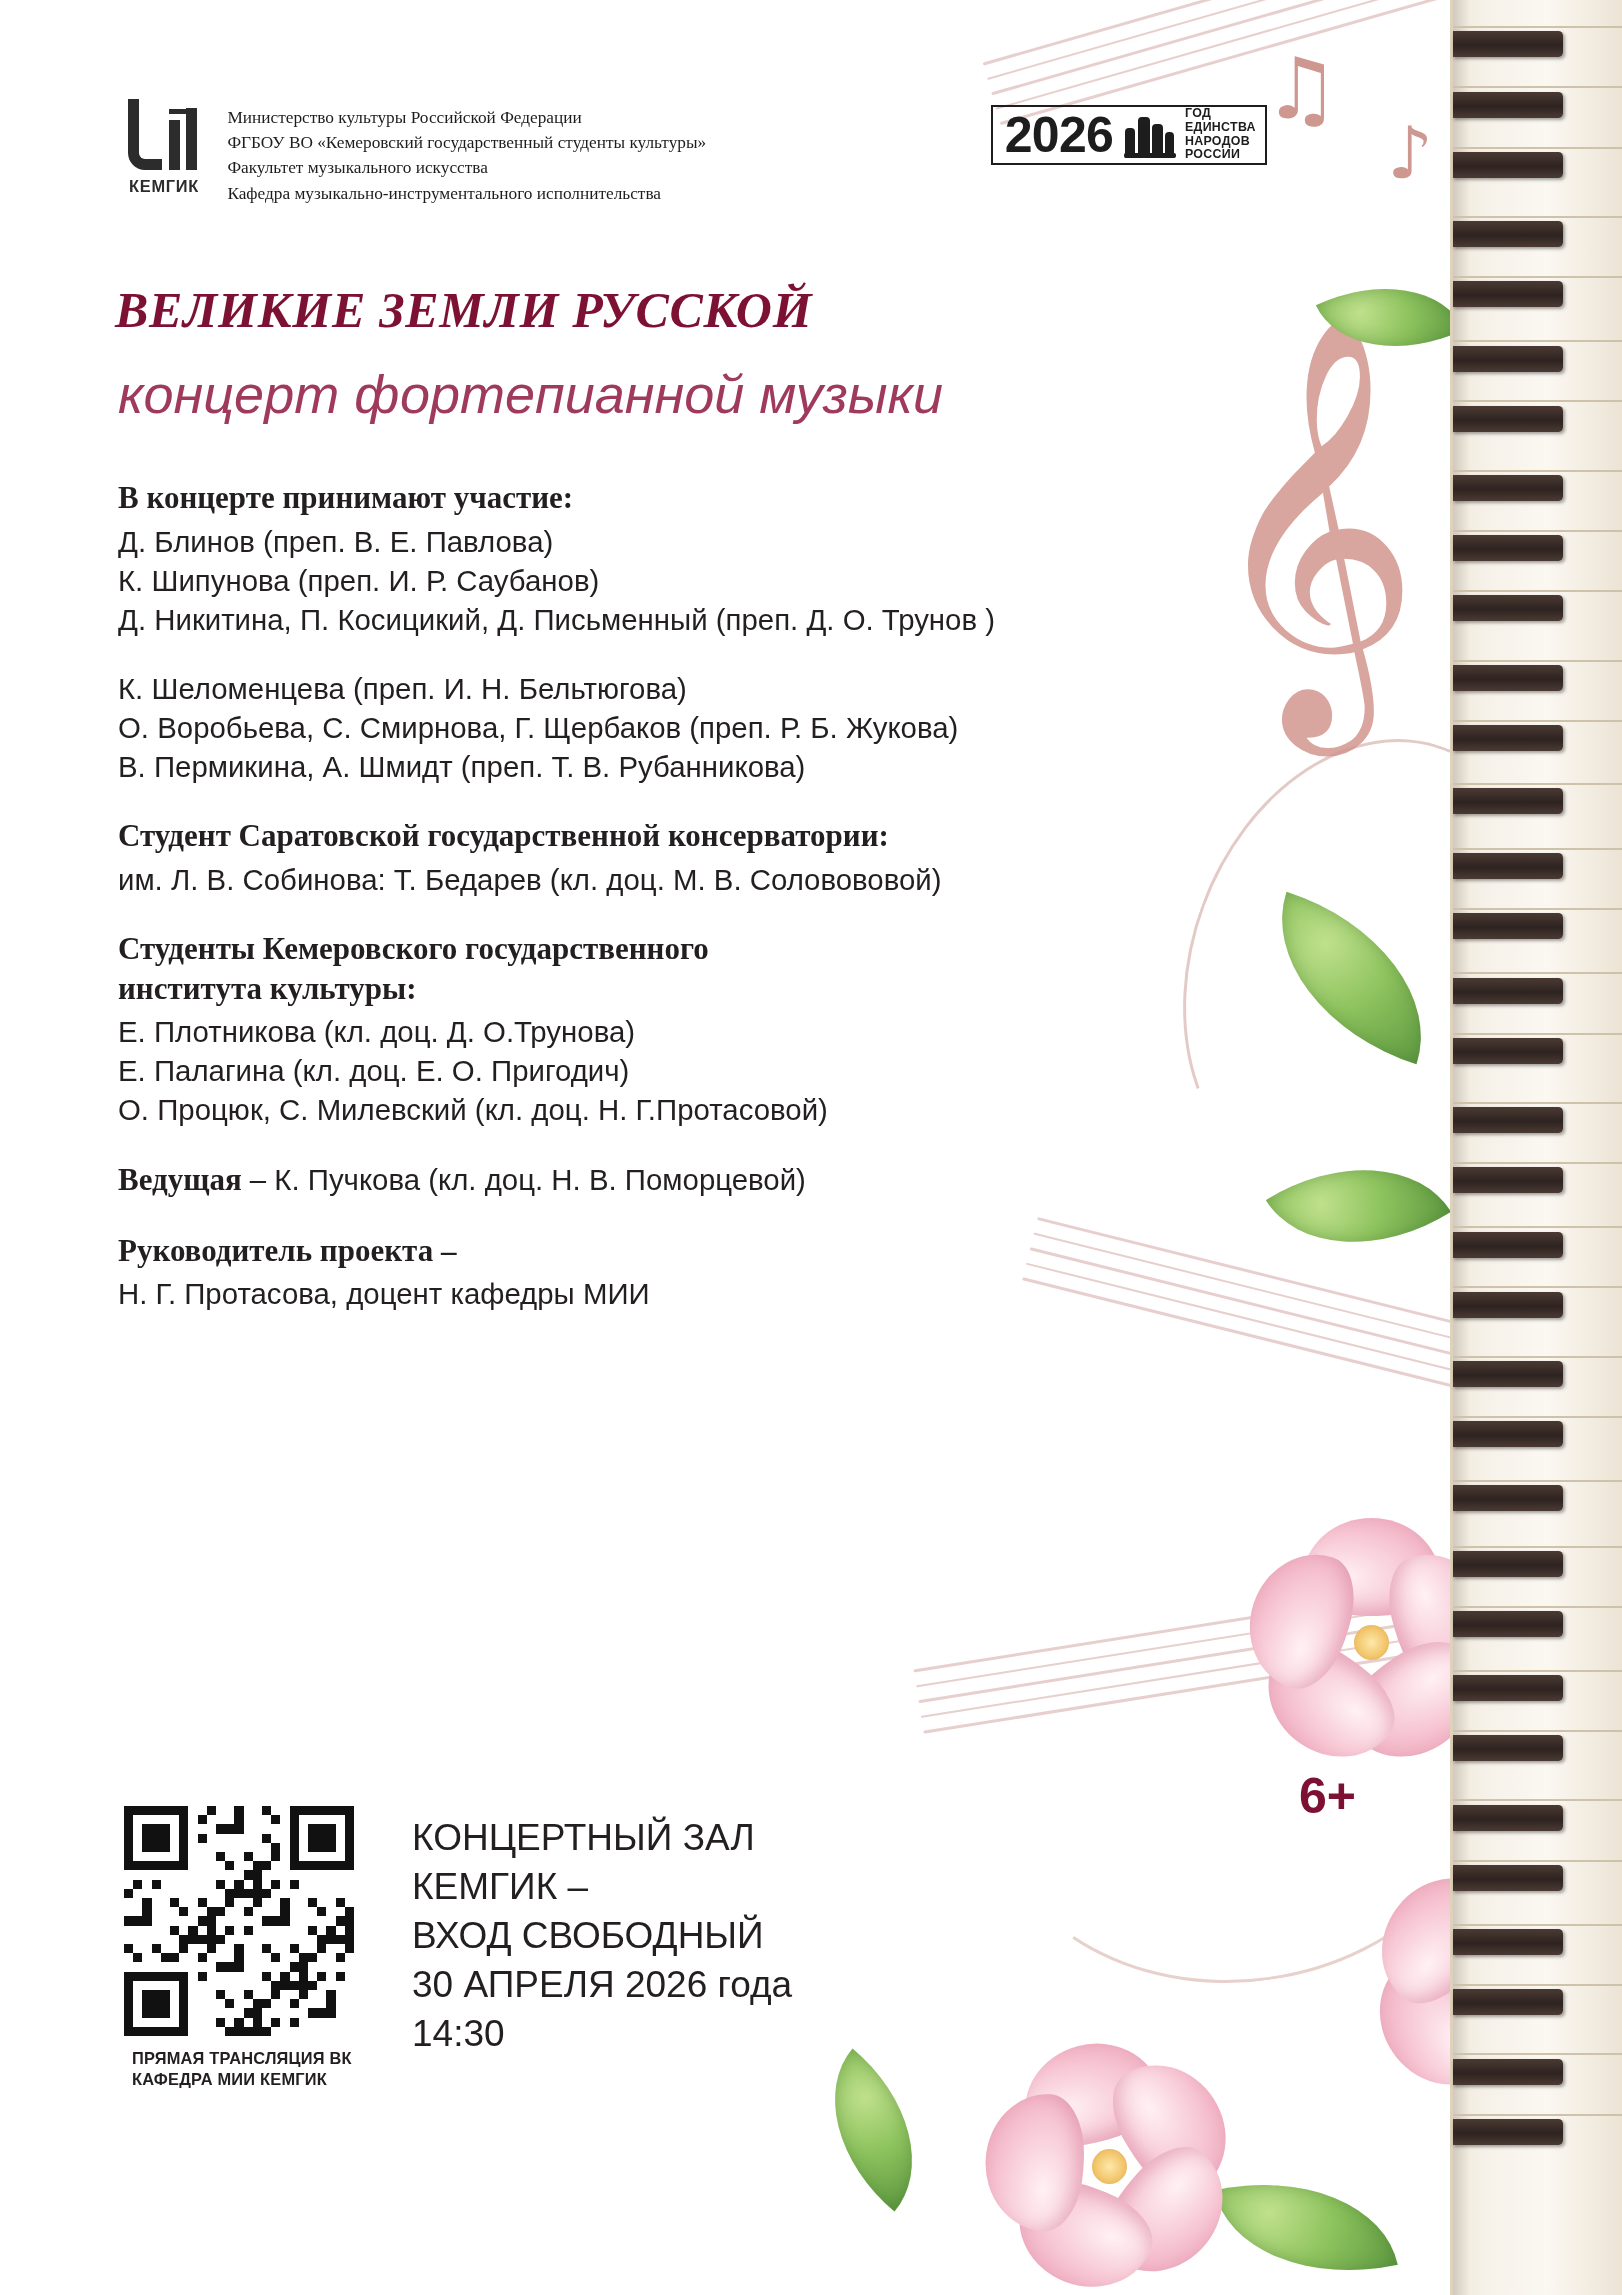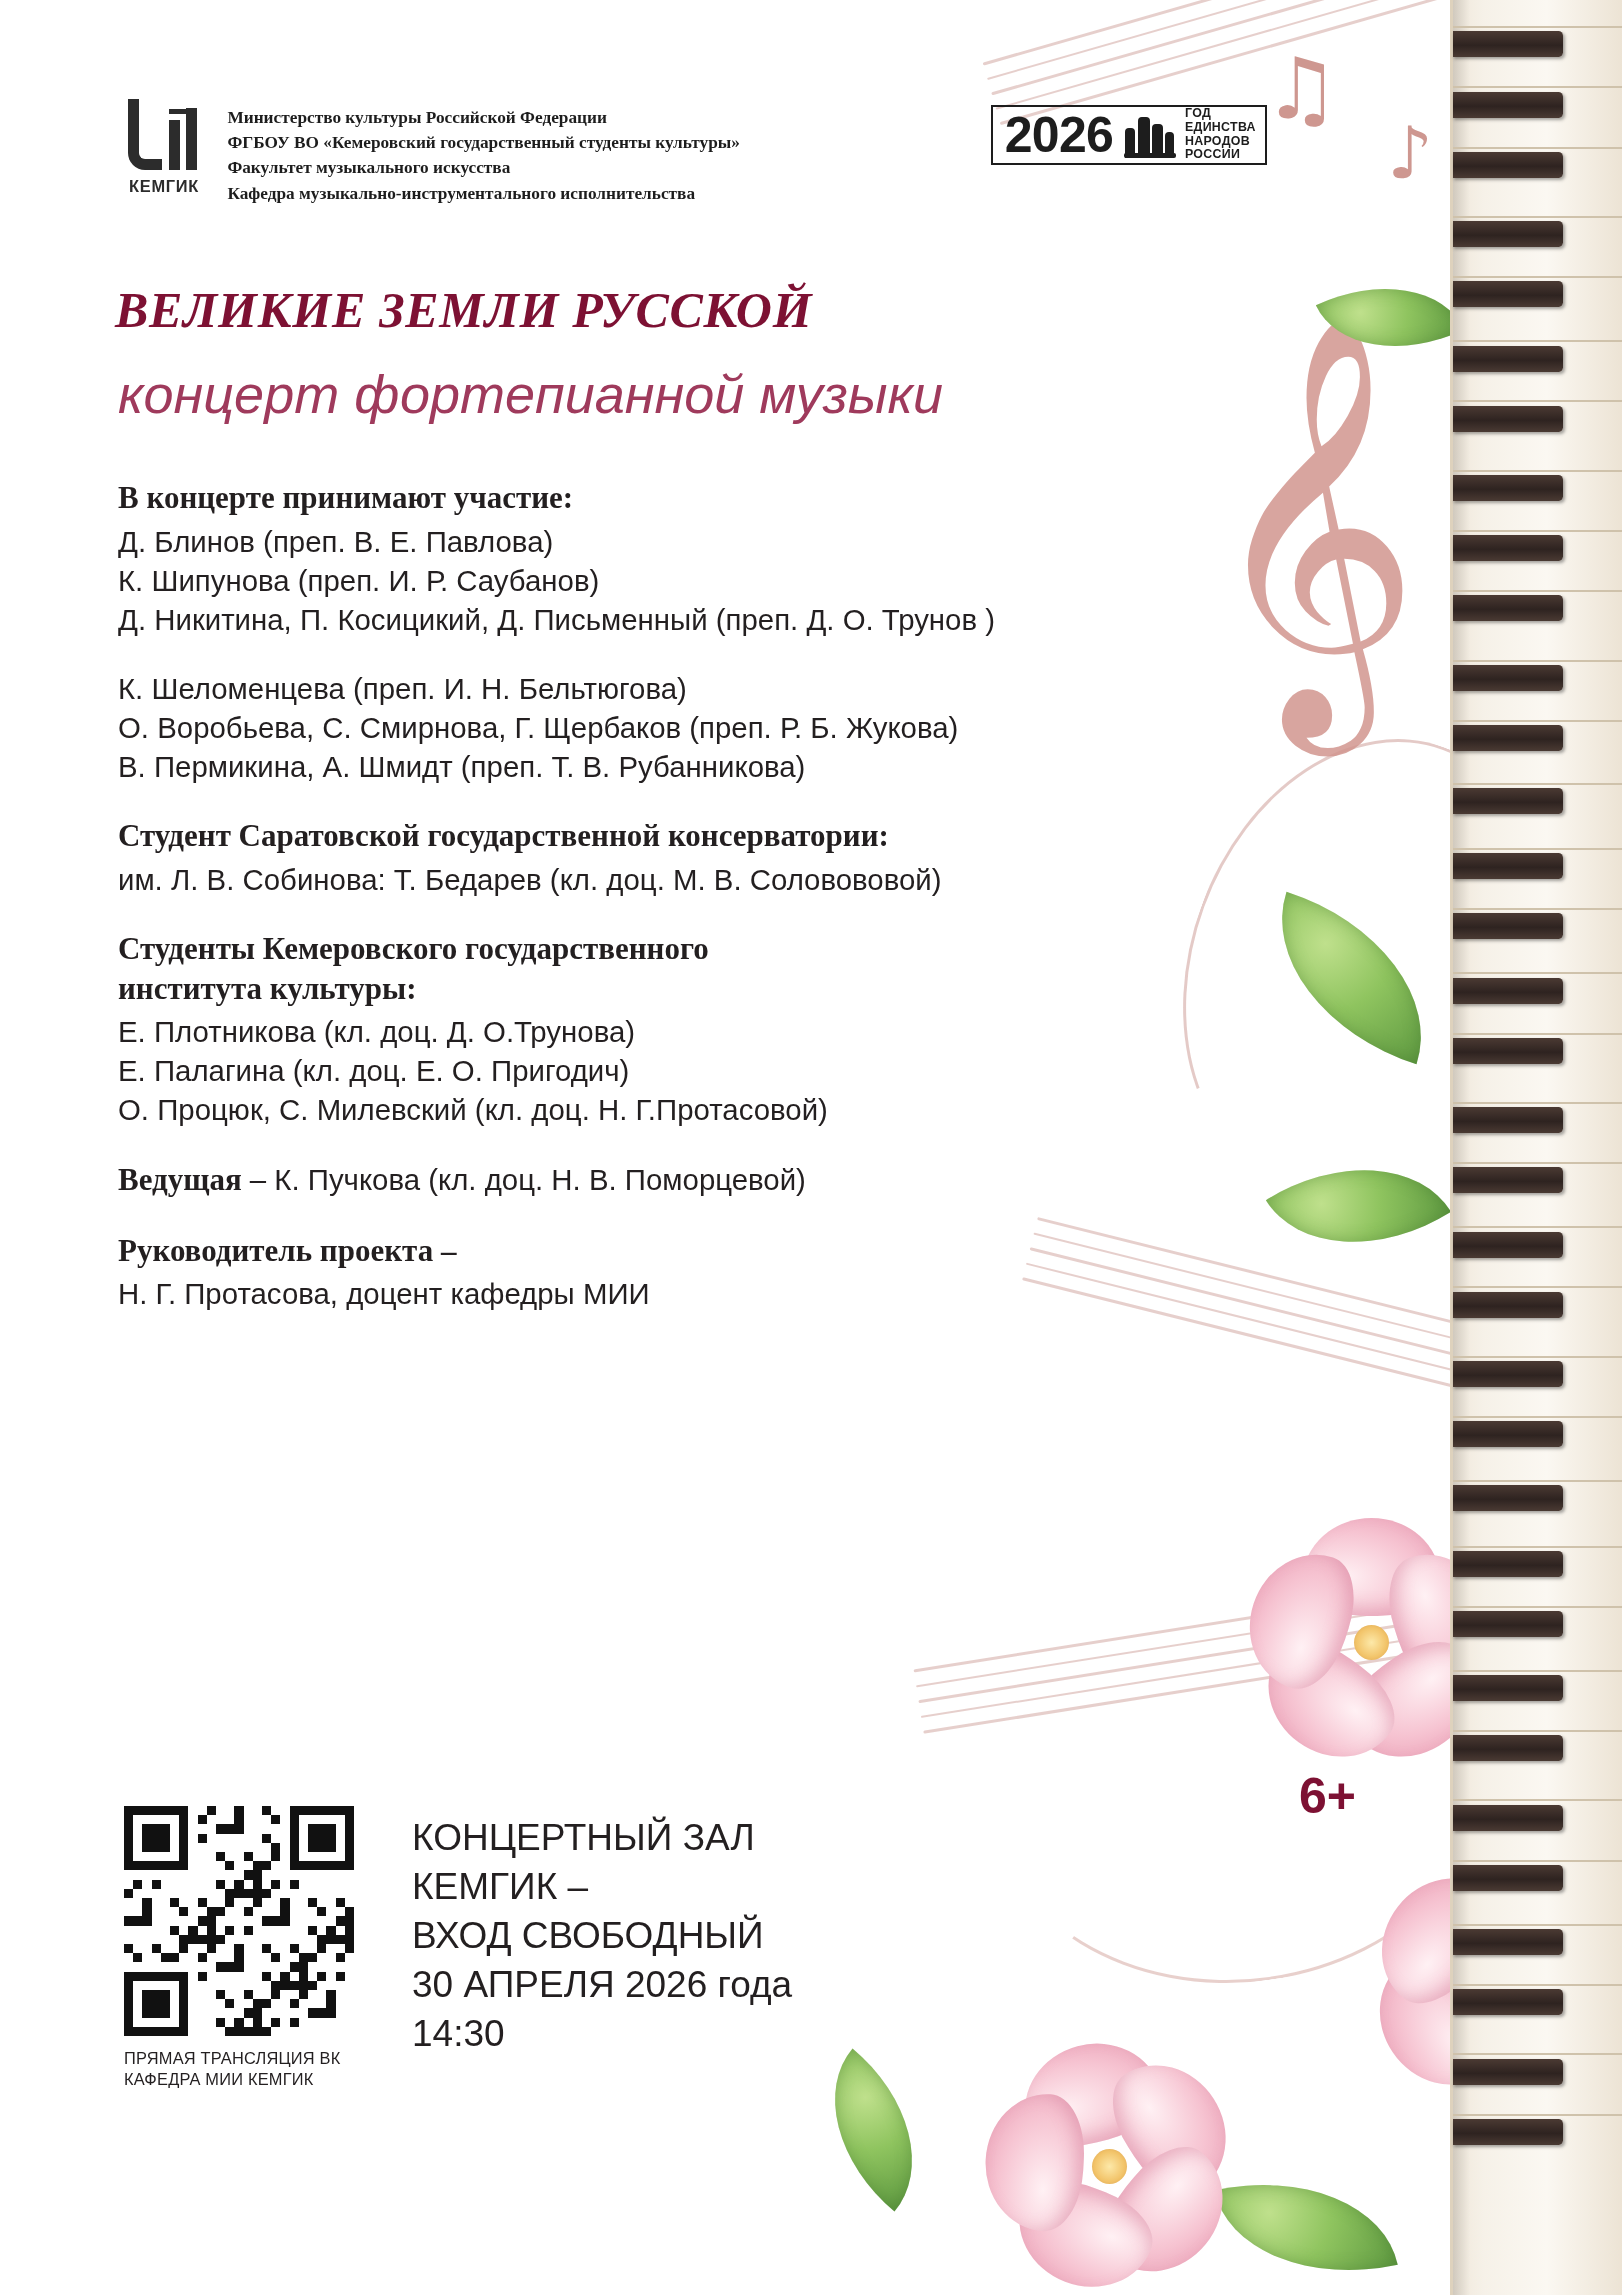--- a/index.html
+++ b/index.html
@@ -163,21 +163,21 @@
     font-weight: bold;
     letter-spacing: 0.7px;
     color: #2c2c2c;
   }
   .ministry {
     margin-left: 14.4px;
     padding-top: 6.5px;
     font-size: 17.3px;
     line-height: 1.47;
     color: #1d1d1d;
-    font-weight: bold;
+    font-weight: normal;
     font-family: "Liberation Serif", serif;
   }
   .year-badge {
     margin-left: auto;
     display: flex;
     align-items: center;
     border: 2.6px solid #1d1d1d;
     padding: 6.5px 9.2px 6.5px 11.8px;
     height: 60px;
     box-sizing: border-box;
@@ -286,24 +286,25 @@
     background: #fff;
     display: grid;
     grid-template-columns: repeat(25, 1fr);
     grid-template-rows: repeat(25, 1fr);
   }
   .qr i { background: #ffffff; }
   .qr i.on { background: #111111; }
   .qr-caption {
     margin-top: 11.8px;
     font-size: 16.4px;
-    font-weight: normal;
+    font-weight: bold;
     line-height: 1.3;
     color: #231f20;
     letter-spacing: 0.2px;
+    margin-left: 8px;
   }
   .venue {
     margin-left: 52px;
     padding-top: 6.5px;
     font-size: 37px;
     line-height: 1.33;
     color: #231f20;
   }
   .age-badge {
     position: absolute;

